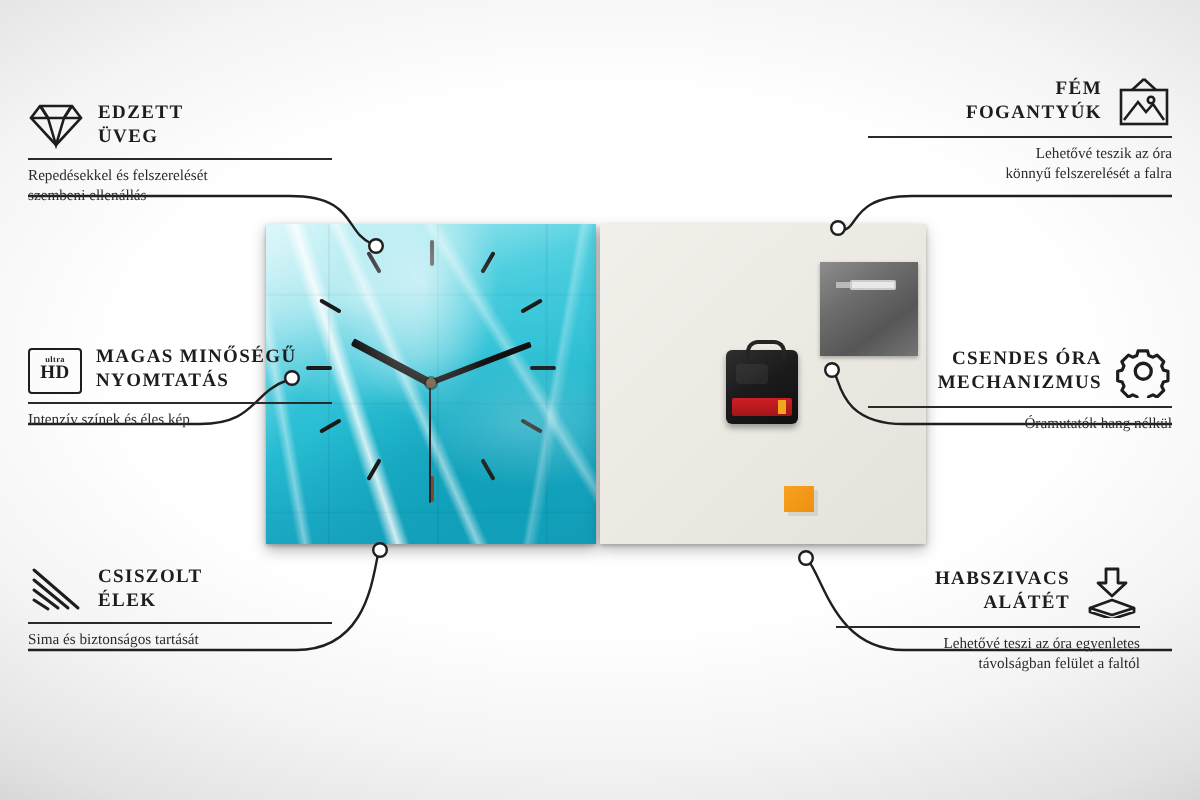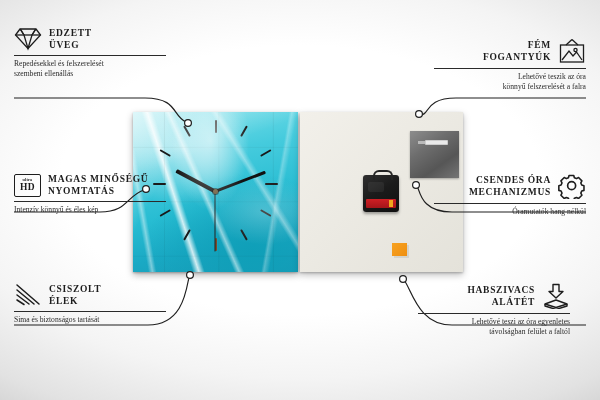--- a/index.html
+++ b/index.html
@@ -191,21 +191,21 @@
     <g fill="#ffffff" stroke="#1f1f1f" stroke-width="1.2">
       <circle cx="188" cy="123" r="3.4"></circle>
       <circle cx="146" cy="189" r="3.4"></circle>
       <circle cx="190" cy="275" r="3.4"></circle>
       <circle cx="419" cy="114" r="3.4"></circle>
       <circle cx="416" cy="185" r="3.4"></circle>
       <circle cx="403" cy="279" r="3.4"></circle>
     </g>
   </svg>
 
-  <div class="callout left" style="left:14px;top:26px;width:152px;">
+  <div class="callout left" style="left:14px;top:50px;width:152px;">
     <div class="head">
       <svg class="icon" width="28" height="25" viewBox="0 0 28 25">
         <g fill="none" stroke="#1d1d1d" stroke-width="1.3">
           <path d="M6,3 L22,3 L26.5,9 L14,22.5 L1.5,9 Z"></path>
           <path d="M1.5,9 L26.5,9"></path>
           <path d="M6,3 L10,9 L14,22.5 L18,9 L22,3"></path>
           <path d="M10,9 L6.5,3.2 M18,9 L21.5,3.2"></path>
         </g>
       </svg>
       <div class="title">EDZETT
@@ -219,21 +219,21 @@
   <div class="callout left" style="left:14px;top:173px;width:152px;">
     <div class="head">
       <div class="hd-badge icon">
         <span class="ultra">ultra</span>
         <span class="hd">HD</span>
       </div>
       <div class="title">MAGAS MINŐSÉGŰ
 NYOMTATÁS</div>
     </div>
     <div class="rule"></div>
-    <div class="desc">Intenzív könnyű és éles kép</div>
+    <div class="desc">Intenzív színek és éles kép</div>
   </div>
 
   <div class="callout left" style="left:14px;top:283px;width:152px;">
     <div class="head">
       <svg class="icon" width="28" height="24" viewBox="0 0 28 24">
         <g stroke="#1d1d1d" stroke-width="1.5" stroke-linecap="round">
           <path d="M3,2 L25,21"></path>
           <path d="M3,7 L20,21"></path>
           <path d="M3,12 L15,21"></path>
           <path d="M3,17 L10,21.5"></path>

